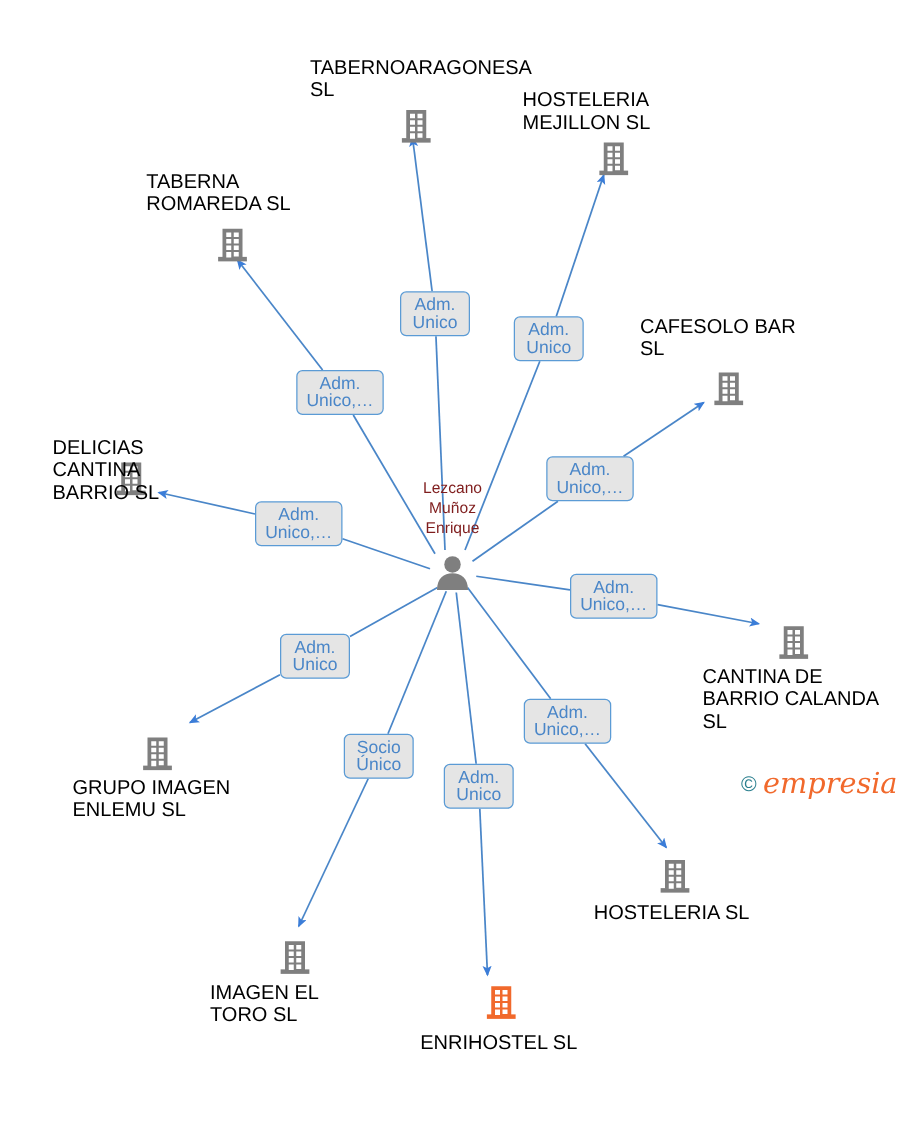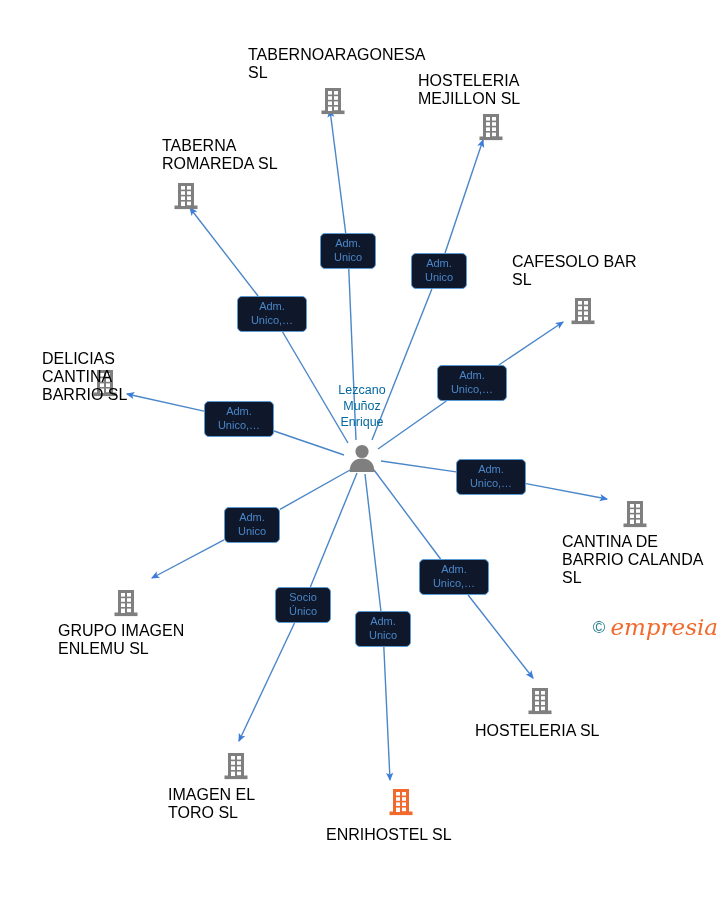--- a/index.html
+++ b/index.html
@@ -4,27 +4,27 @@
 <style>
   html,body{margin:0;padding:0;background:#ffffff;}
   body{
     width:728px;height:905px;position:relative;overflow:hidden;
     font-family:"Liberation Sans","DejaVu Sans",sans-serif;
   }
   #graph{position:absolute;left:0;top:0;width:728px;height:643px;}
   .edges{position:absolute;left:0;top:0;width:728px;height:905px;}
 
   .elabel{
-    position:absolute;background:#0f172a;border:1.3px solid #5b9bd5;border-radius:5px;
-    color:#4a86c8;font-size:11px;line-height:13.5px;text-align:center;
+    position:absolute;background:#e5e5e5;border:1.3px solid #5b9bd5;border-radius:5px;
+    color:#4a86c8;font-size:14px;line-height:13.5px;text-align:center;
     padding:3px 5px 4px 5px;white-space:pre-line;box-sizing:border-box;
   }
 
   .hub-cap{
-    position:absolute;text-align:center;color:#0369a1;font-size:12.5px;line-height:16px;
+    position:absolute;text-align:center;color:#7f1d1d;font-size:12.5px;line-height:16px;
     white-space:pre-line;
   }
 
   .watermark{position:absolute;right:10px;bottom:6px;display:flex;align-items:center;gap:5px;}
   .wm-c{color:#2a7f8e;font-size:17px;line-height:17px;}
   .wm-t{color:#f1692c;font-size:23px;line-height:19px;font-family:"DejaVu Serif",serif;font-style:italic;}
 </style>
 </head>
 <body>
 
@@ -94,21 +94,21 @@
           <rect x="3.5" y="24.5" width="23" height="3.6" fill="#7f7f7f"></rect>
           <rect x="10" y="5" width="4" height="3.6" fill="#fff"></rect>
           <rect x="16" y="5" width="4" height="3.6" fill="#fff"></rect>
           <rect x="10" y="10.2" width="4" height="3.6" fill="#fff"></rect>
           <rect x="16" y="10.2" width="4" height="3.6" fill="#fff"></rect>
           <rect x="10" y="15.4" width="4" height="3.6" fill="#fff"></rect>
           <rect x="16" y="15.4" width="4" height="3.6" fill="#fff"></rect>
           <rect x="10" y="20.6" width="4" height="4.4" fill="#fff"></rect>
           <rect x="16" y="20.6" width="4" height="3.6" fill="#fff"></rect>
         </svg></div>
-      <div class="cap" style="position: absolute; left: 117px; top: 137px; width: 140px; margin-left: 45px;">TABERNA
+      <div class="cap" style="position: absolute; left: 117px; top: 137px; width: 140px;">TABERNA
 ROMAREDA  SL</div>
       <div class="glyph" style="position: absolute; left: 568px; top: 296px;"><svg width="30" height="30" viewBox="0 0 30 30">
           <rect x="7" y="2" width="16" height="23" fill="#7f7f7f"></rect>
           <rect x="3.5" y="24.5" width="23" height="3.6" fill="#7f7f7f"></rect>
           <rect x="10" y="5" width="4" height="3.6" fill="#fff"></rect>
           <rect x="16" y="5" width="4" height="3.6" fill="#fff"></rect>
           <rect x="10" y="10.2" width="4" height="3.6" fill="#fff"></rect>
           <rect x="16" y="10.2" width="4" height="3.6" fill="#fff"></rect>
           <rect x="10" y="15.4" width="4" height="3.6" fill="#fff"></rect>
           <rect x="16" y="15.4" width="4" height="3.6" fill="#fff"></rect>
@@ -181,21 +181,21 @@
           <rect x="3.5" y="24.5" width="23" height="3.6" fill="#f1692c"></rect>
           <rect x="10" y="5" width="4" height="3.6" fill="#fff"></rect>
           <rect x="16" y="5" width="4" height="3.6" fill="#fff"></rect>
           <rect x="10" y="10.2" width="4" height="3.6" fill="#fff"></rect>
           <rect x="16" y="10.2" width="4" height="3.6" fill="#fff"></rect>
           <rect x="10" y="15.4" width="4" height="3.6" fill="#fff"></rect>
           <rect x="16" y="15.4" width="4" height="3.6" fill="#fff"></rect>
           <rect x="10" y="20.6" width="4" height="4.4" fill="#fff"></rect>
           <rect x="16" y="20.6" width="4" height="3.6" fill="#fff"></rect>
         </svg></div>
-      <div class="cap" style="position: absolute; left: 326px; top: 826px; width: 146px;">ENRIHOSTEL
+      <div class="cap" style="position: absolute; left: 326px; top: 826px; width: 146px; text-align: center;">ENRIHOSTEL
 SL</div>
       <div class="glyph" style="position: absolute; left: 525px; top: 686px;"><svg width="30" height="30" viewBox="0 0 30 30">
           <rect x="7" y="2" width="16" height="23" fill="#7f7f7f"></rect>
           <rect x="3.5" y="24.5" width="23" height="3.6" fill="#7f7f7f"></rect>
           <rect x="10" y="5" width="4" height="3.6" fill="#fff"></rect>
           <rect x="16" y="5" width="4" height="3.6" fill="#fff"></rect>
           <rect x="10" y="10.2" width="4" height="3.6" fill="#fff"></rect>
           <rect x="16" y="10.2" width="4" height="3.6" fill="#fff"></rect>
           <rect x="10" y="15.4" width="4" height="3.6" fill="#fff"></rect>
           <rect x="16" y="15.4" width="4" height="3.6" fill="#fff"></rect>

